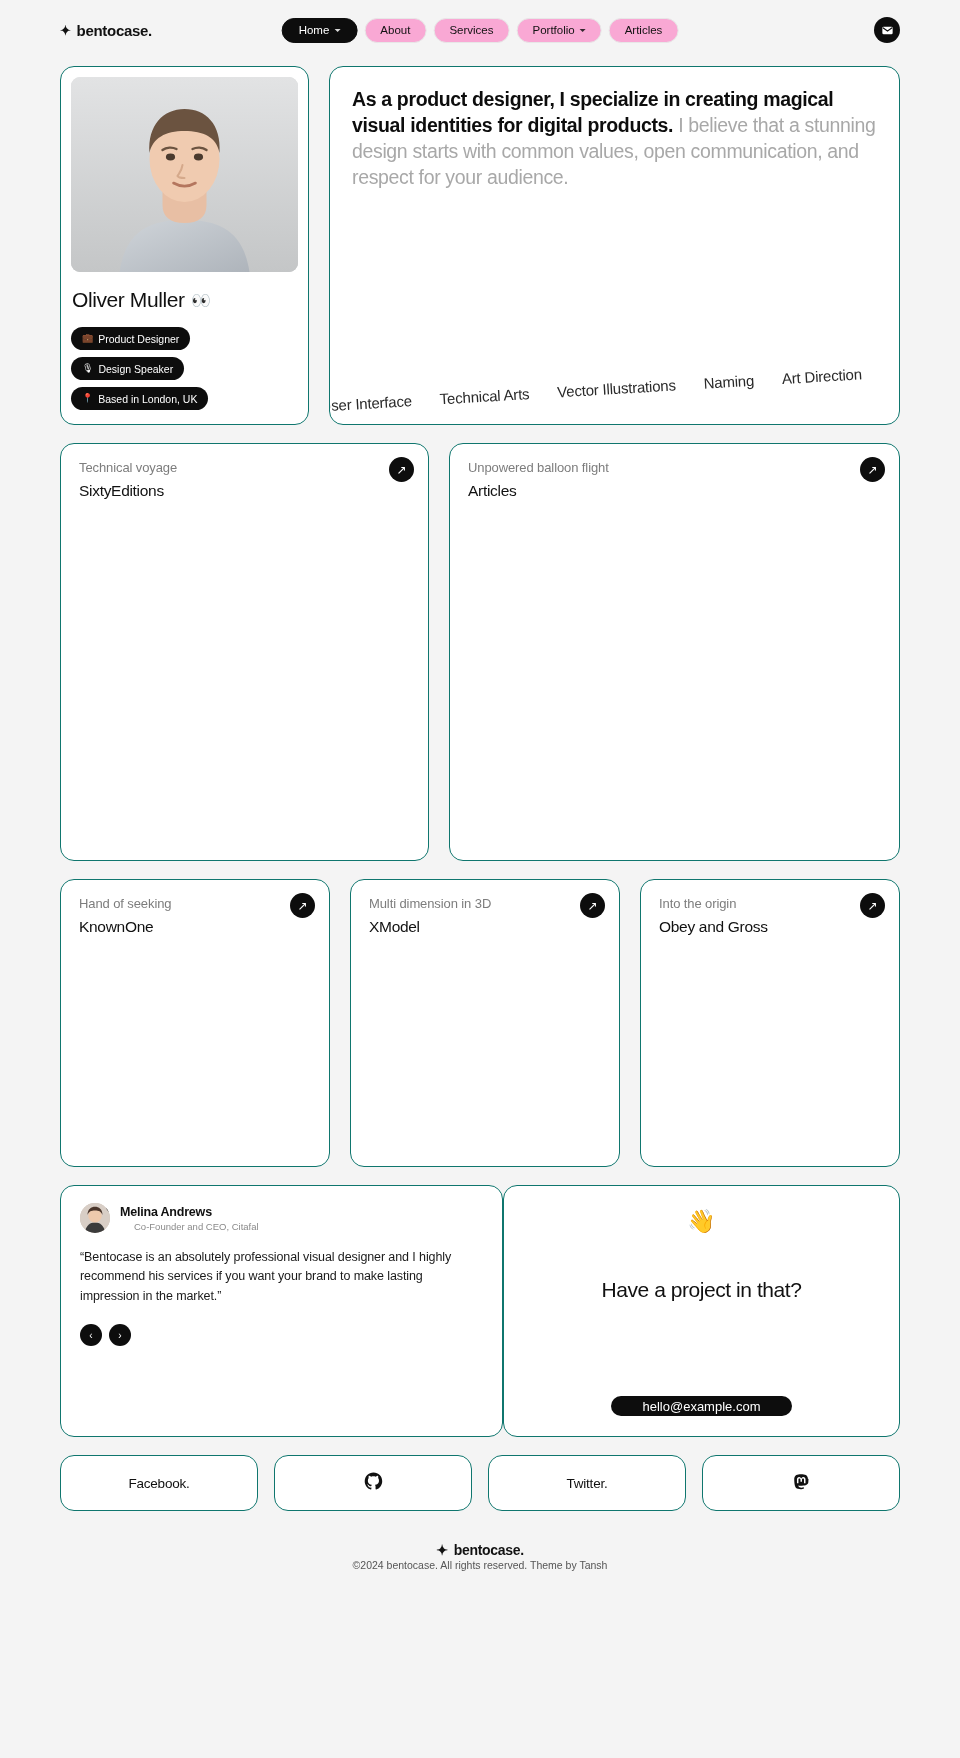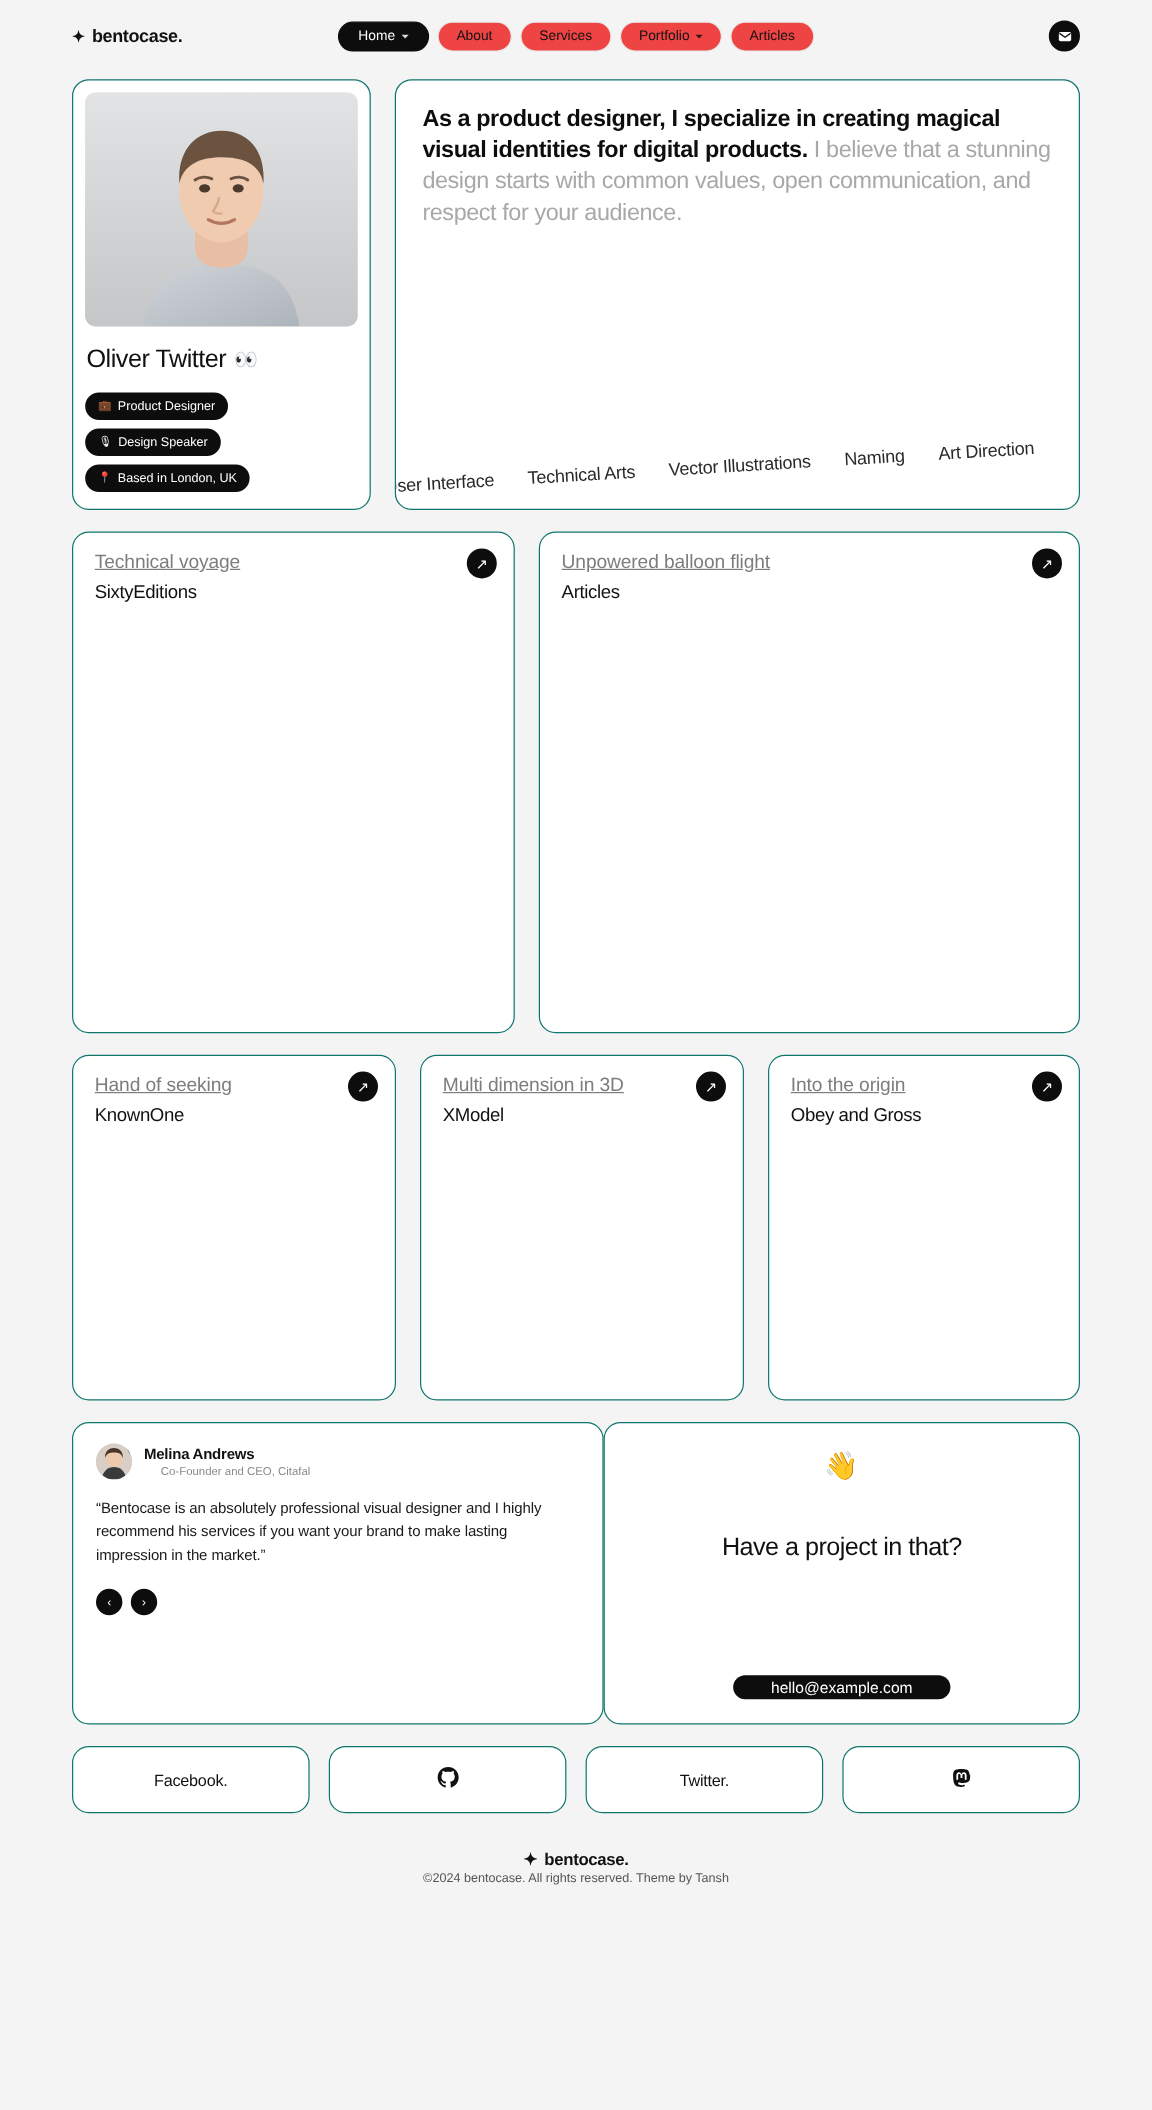--- a/index.html
+++ b/index.html
@@ -31,21 +31,21 @@
   .brand .spark { font-size: 13px; }
   .nav {
     position: absolute;
     left: 50%;
     transform: translateX(-50%);
     display: flex;
     align-items: center;
     gap: 7px;
   }
   .nav-item {
-    background: #ef4444;
+    background: #f9a8d4;
     border: 1px solid #e7e7e7;
     border-radius: 999px;
     height: 25px;
     padding: 0 15px;
     font-size: 11.5px;
     display: flex;
     align-items: center;
     gap: 5px;
     color: #111;
     white-space: nowrap;
@@ -167,24 +167,23 @@
     letter-spacing: -0.2px;
   }
 
   
   .row { display: flex; gap: 20px; margin-top: 18px; }
   .proj {
     position: relative;
     padding: 16px 18px;
   }
   .proj .sub {
-    font-size: 16px;
+    font-size: 13px;
     color: #7d7d7d;
     letter-spacing: -0.1px;
-    text-decoration: underline;
   }
   .proj .title {
     margin-top: 7px;
     font-size: 15.5px;
     font-weight: 500;
     letter-spacing: -0.3px;
   }
   .arrow-btn {
     position: absolute;
     top: 13px;
@@ -369,21 +368,21 @@
           <ellipse cx="106" cy="80" rx="4.6" ry="3.4" fill="#4a3a2e"></ellipse>
           <ellipse cx="134" cy="80" rx="4.6" ry="3.4" fill="#4a3a2e"></ellipse>
           <path d="M98 73c4-3 10-3 14-1" stroke="#6b5340" stroke-width="2.4" fill="none" stroke-linecap="round"></path>
           <path d="M128 72c4-2 10-2 14 1" stroke="#6b5340" stroke-width="2.4" fill="none" stroke-linecap="round"></path>
           <path d="M118 88c-1 7-4 9-5 11 1 2 4 2 7 2" stroke="#d5a98b" stroke-width="2" fill="none" stroke-linecap="round"></path>
           <path d="M109 106c7 4 15 4 22 0" stroke="#b4765e" stroke-width="2.6" fill="none" stroke-linecap="round"></path>
         </svg>
       </div>
 
       <div class="p-name">
-        <span>Oliver Twitter</span>
+        <span>Oliver Muller</span>
         <span class="eyes">👀</span>
       </div>
 
       <div class="chips">
         <div class="chip">
           <span class="ic">💼</span>
           <span>Product Designer</span>
         </div>
         <div class="chip">
           <span class="ic">🎙</span>

